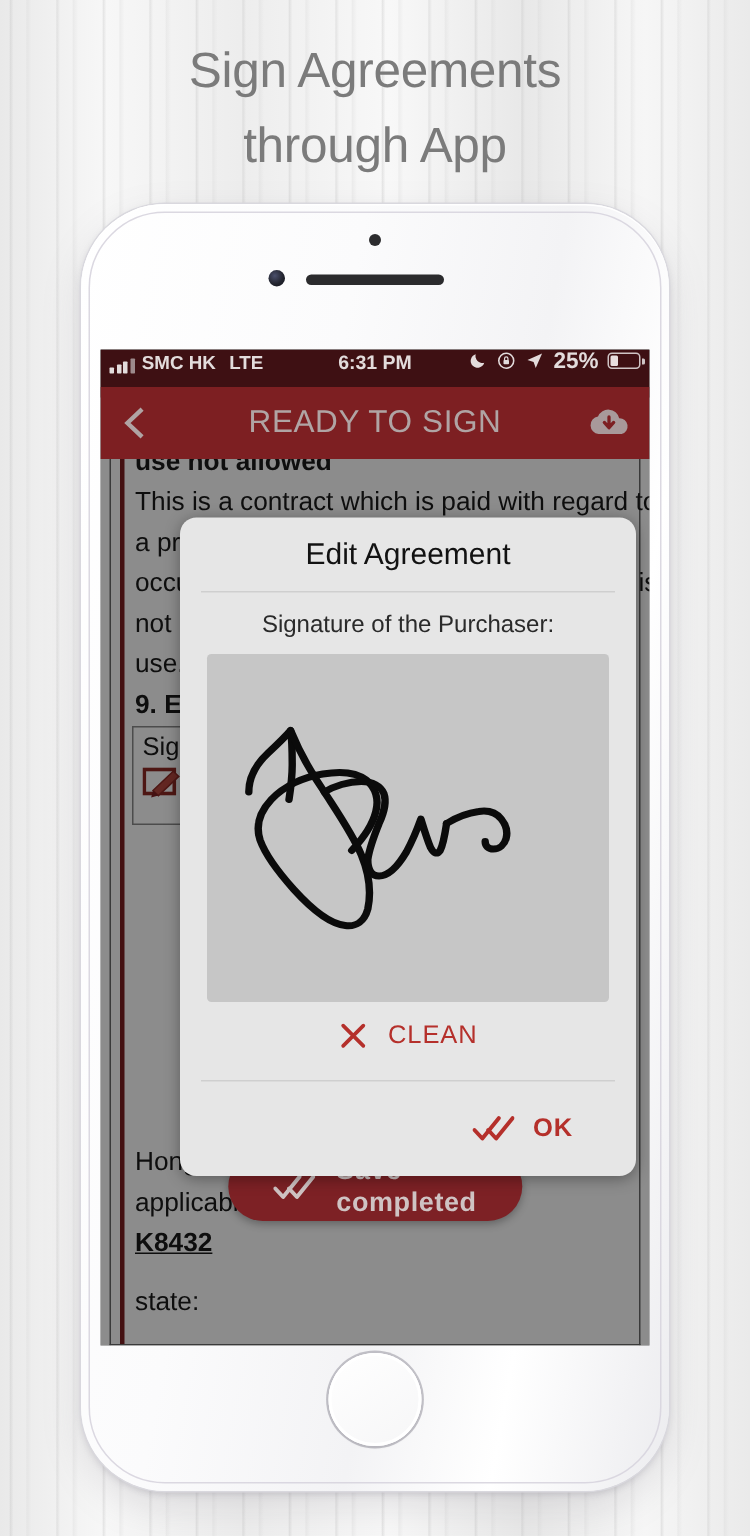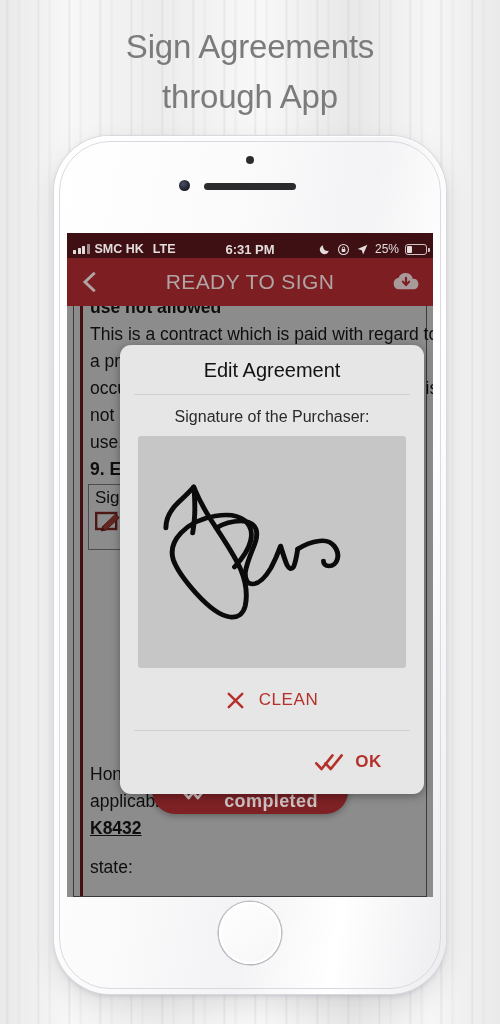--- a/index.html
+++ b/index.html
@@ -70,35 +70,35 @@
   
   #screen{
     position:absolute;left:13px;top:97px;width:366px;height:664px;
     overflow:hidden;background:#777;
   }
 
   
   #status-bar{
     position:absolute;left:0;right:0;top:0;height:25px;
     background:#3e1013;color:#e3dcdc;
-    display:flex;align-items:center;font-size:12.5px;font-weight:700;
+    display:flex;align-items:flex-end;font-size:12.5px;font-weight:700;
     padding:16px 6px;box-sizing:border-box;
   }
   #signal-bars{display:flex;align-items:flex-end;gap:1.5px;height:10px;margin-right:5px;}
   #signal-bars i{display:block;width:3px;background:#e3dcdc;border-radius:0.5px;}
   #signal-bars i:nth-child(1){height:4px;}
   #signal-bars i:nth-child(2){height:6px;}
   #signal-bars i:nth-child(3){height:8px;}
   #signal-bars i:nth-child(4){height:10px;background:#9d8a8c;}
   .sb-carrier{margin-right:9px;}
   .sb-net{font-weight:700;}
   .sb-time{position:absolute;left:0;right:0;text-align:center;font-size:13px;font-weight:700;pointer-events:none;}
   .sb-right{margin-left:auto;display:flex;align-items:center;gap:6px;position:relative;z-index:2;}
   .sb-ico{width:13px;height:13px;display:block;}
-  .sb-pct{font-size:12px;font-weight:400;}
+  .sb-pct{font-size:15px;font-weight:700;}
   #battery{width:22px;height:11px;border:1.4px solid #cfc4c5;border-radius:3px;position:relative;box-sizing:border-box;}
   #battery:after{content:"";position:absolute;right:-3.6px;top:3px;width:2px;height:4px;border-radius:0 1px 1px 0;background:#cfc4c5;}
   #battery i{position:absolute;left:1px;top:1px;bottom:1px;width:24%;background:#e8dede;border-radius:1px;display:block;}
 
   
   #nav-bar{
     position:absolute;left:0;right:0;top:25px;height:48px;
     background:#7d1f22;display:flex;align-items:center;padding:16px 12px;box-sizing:border-box;
   }
   #nav-title{
@@ -158,21 +158,21 @@
   .dlg-sep{height:1px;background:#cfcfcf;margin:0 14px;}
   #dialog-subtitle{
     text-align:center;color:#2a2a2a;font-size:16px;padding:13px 0 10px;
   }
   #signature-pad{
     margin:0 18px;height:232px;background:#c6c6c6;border-radius:3px;position:relative;overflow:hidden;
   }
   #signature-pad svg{position:absolute;left:0;top:0;width:100%;height:100%;}
   #clean-row{
     display:flex;align-items:center;justify-content:center;gap:14px;
-    padding:22px 0 20px;color:#b5302b;font-size:17px;font-weight:400;letter-spacing:0.6px;
+    padding:12px 0 20px;color:#b5302b;font-size:17px;font-weight:400;letter-spacing:0.6px;
     cursor:pointer;
   }
   #ok-row{
     display:flex;align-items:center;justify-content:flex-end;gap:12px;
     padding:21px 42px 22px 0;color:#b5302b;font-size:17px;font-weight:700;letter-spacing:0.6px;
     cursor:pointer;
   }
 </style>
 </head>
 <body>

